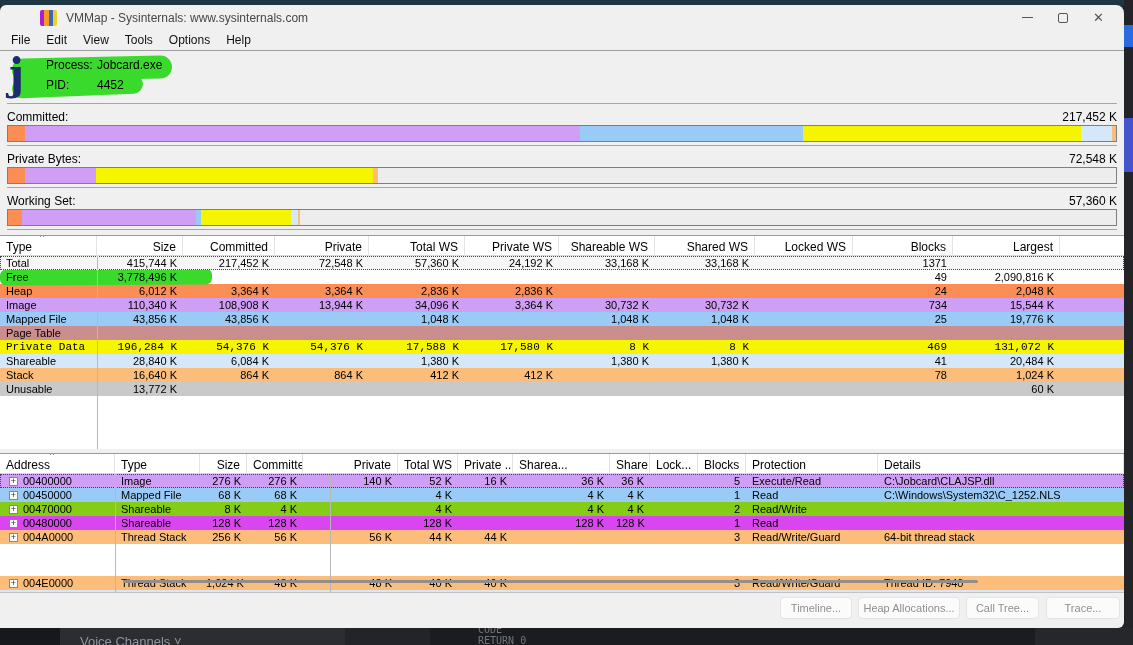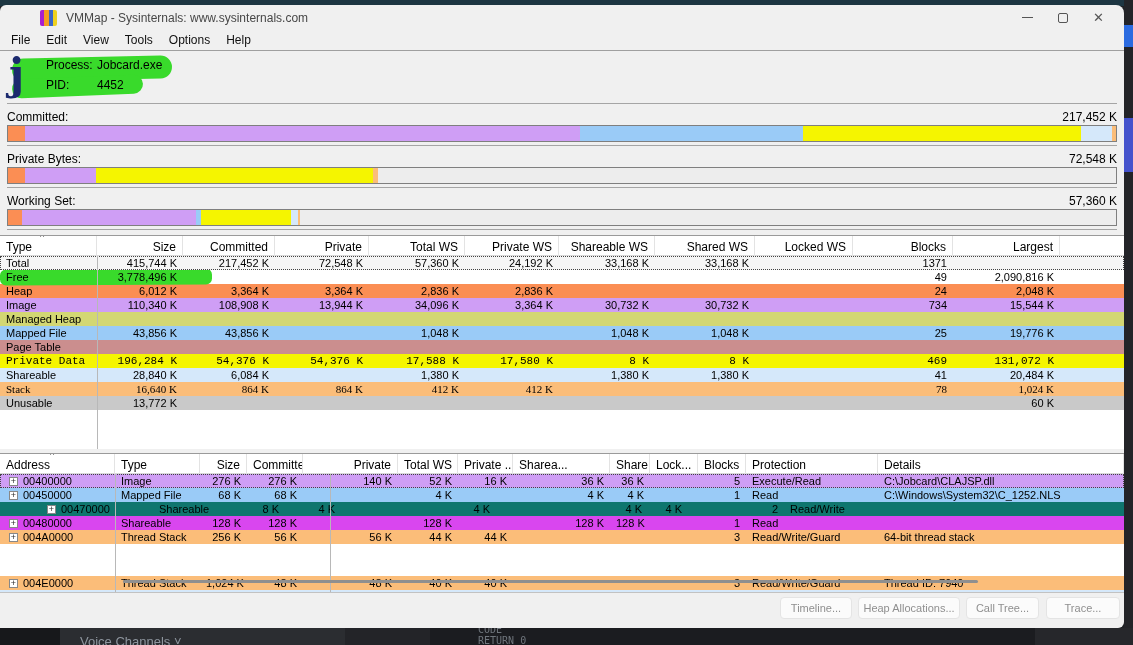--- a/index.html
+++ b/index.html
@@ -243,33 +243,20 @@
           <div class="tcell aR">108,908 K</div>
           <div class="tcell aR">13,944 K</div>
           <div class="tcell aR">34,096 K</div>
           <div class="tcell aR">3,364 K</div>
           <div class="tcell aR">30,732 K</div>
           <div class="tcell aR">30,732 K</div>
           <div class="tcell aR"></div>
           <div class="tcell aR">734</div>
           <div class="tcell aR">15,544 K</div>
         </div>
-        <div class="s-grid trow" style="background: rgb(211, 215, 115);">
-          <div class="tcell aL">Managed Heap</div>
-          <div class="tcell aR"></div>
-          <div class="tcell aR"></div>
-          <div class="tcell aR"></div>
-          <div class="tcell aR"></div>
-          <div class="tcell aR"></div>
-          <div class="tcell aR"></div>
-          <div class="tcell aR"></div>
-          <div class="tcell aR"></div>
-          <div class="tcell aR"></div>
-          <div class="tcell aR"></div>
-        </div>
         <div class="s-grid trow" style="background: rgb(154, 203, 247);">
           <div class="tcell aL">Mapped File</div>
           <div class="tcell aR">43,856 K</div>
           <div class="tcell aR">43,856 K</div>
           <div class="tcell aR"></div>
           <div class="tcell aR">1,048 K</div>
           <div class="tcell aR"></div>
           <div class="tcell aR">1,048 K</div>
           <div class="tcell aR">1,048 K</div>
           <div class="tcell aR"></div>
@@ -308,21 +295,21 @@
           <div class="tcell aR">6,084 K</div>
           <div class="tcell aR"></div>
           <div class="tcell aR">1,380 K</div>
           <div class="tcell aR"></div>
           <div class="tcell aR">1,380 K</div>
           <div class="tcell aR">1,380 K</div>
           <div class="tcell aR"></div>
           <div class="tcell aR">41</div>
           <div class="tcell aR">20,484 K</div>
         </div>
-        <div class="s-grid trow" style="background: rgb(251, 189, 121); font-family: Liberation Serif, serif;">
+        <div class="s-grid trow" style="background: rgb(251, 189, 121);">
           <div class="tcell aL">Stack</div>
           <div class="tcell aR">16,640 K</div>
           <div class="tcell aR">864 K</div>
           <div class="tcell aR">864 K</div>
           <div class="tcell aR">412 K</div>
           <div class="tcell aR">412 K</div>
           <div class="tcell aR"></div>
           <div class="tcell aR"></div>
           <div class="tcell aR"></div>
           <div class="tcell aR">78</div>
@@ -385,21 +372,21 @@
           <div class="tcell aR"></div>
           <div class="tcell aR">4 K</div>
           <div class="tcell aR"></div>
           <div class="tcell aR">4 K</div>
           <div class="tcell aR">4 K</div>
           <div class="tcell aR"></div>
           <div class="tcell aR">1</div>
           <div class="tcell aL">Read</div>
           <div class="tcell aL">C:\Windows\System32\C_1252.NLS</div>
         </div>
-        <div class="d-grid trow" style="background: #0f766e; padding-left: 38px;">
+        <div class="d-grid trow" style="background: #84cc16;">
           <div class="tcell aL"><span class="exp">+</span>00470000</div>
           <div class="tcell aL">Shareable</div>
           <div class="tcell aR">8 K</div>
           <div class="tcell aR">4 K</div>
           <div class="tcell aR"></div>
           <div class="tcell aR">4 K</div>
           <div class="tcell aR"></div>
           <div class="tcell aR">4 K</div>
           <div class="tcell aR">4 K</div>
           <div class="tcell aR"></div>

